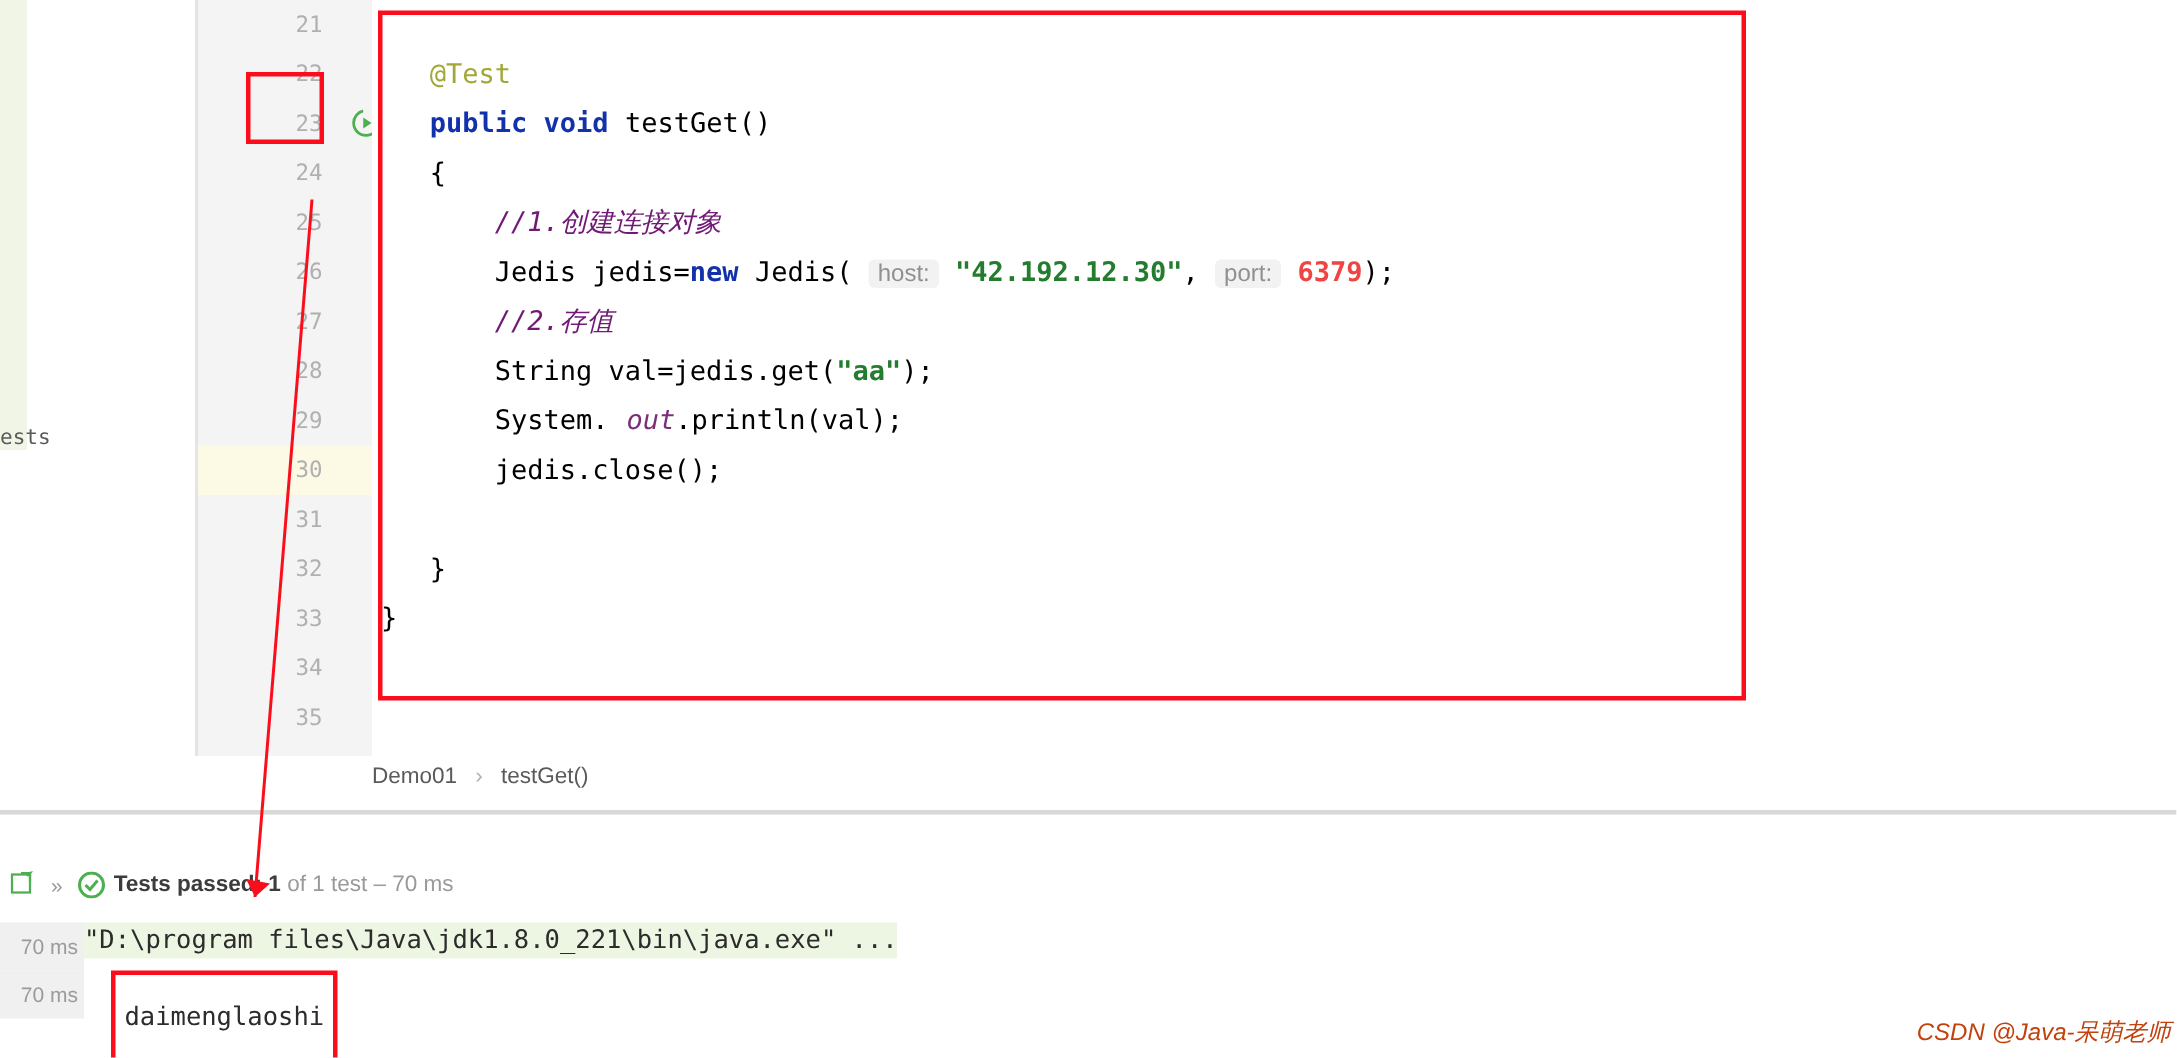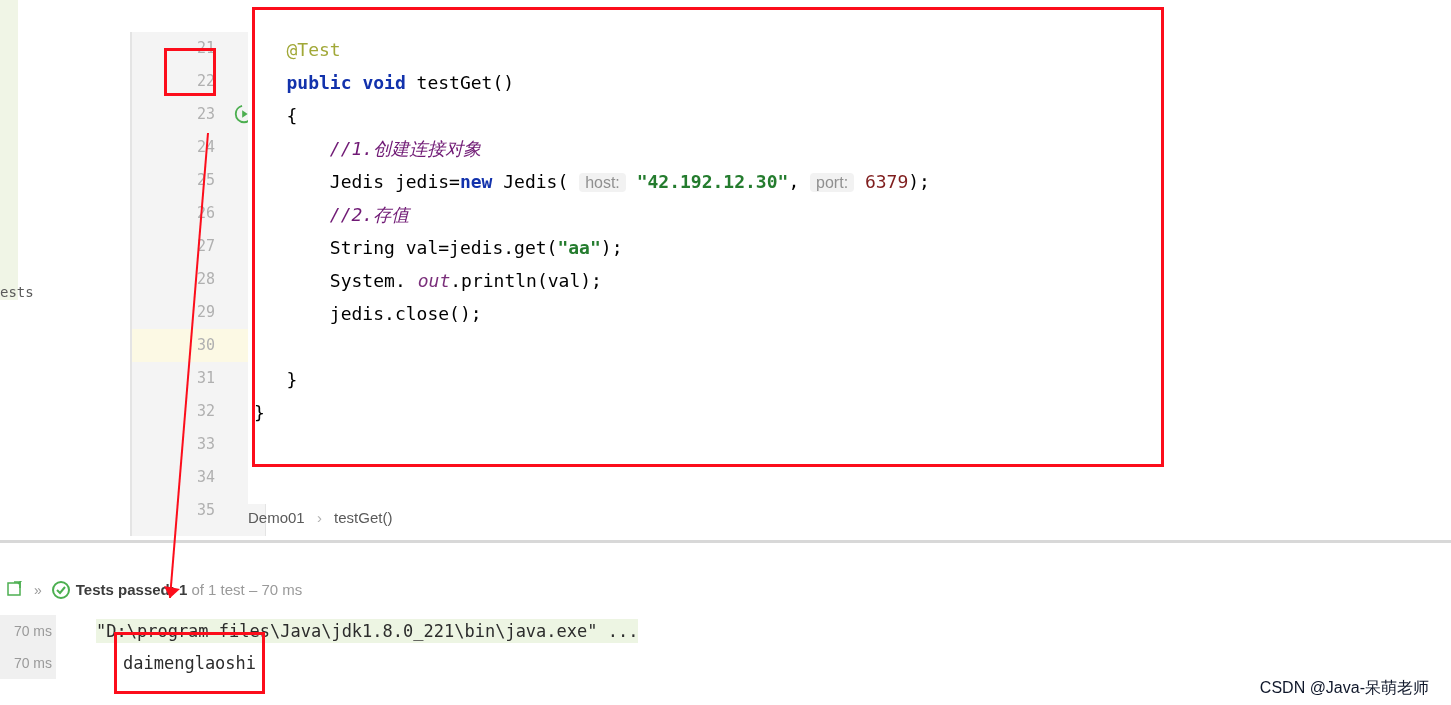--- a/index.html
+++ b/index.html
@@ -26,21 +26,20 @@
       color: #5a5a5a; font-size: 14px;
     }
     
     .gutter {
       position: absolute;
       left: 130px; top: 0;
       width: 136px; height: 504px;
       background: #f4f4f4;
       border-left: 2px solid #e4e4e4;
       border-right: 1px solid #e4e4e4;
-      margin-top: 32px;
     }
     .gutter-row {
       height: 33px; line-height: 33px;
       text-align: right;
       color: #b0b0b0;
       font-family: Consolas, monospace;
       font-size: 15px;
       padding-right: 50px;
       position: relative;
     }
@@ -75,21 +74,21 @@
       font-size: 18px;
       white-space: pre;
       padding-left: 6px;
       position: relative;
     }
     .hl { background: #fcf9e4; }
     .c-ann { color: #a1a838; }
     .c-kw { color: #1232ac; font-weight: bold; text-align: center; }
     .c-comment { color: #701a75; font-style: italic; }
     .c-str { color: #247c2e; font-weight: bold; }
-    .c-num { color: #7f1d1d; }
+    .c-num { color: #ef4444; font-weight: bold; }
     .c-field { color: #7a2f7a; font-style: italic; margin-left: 12px; }
     .param-hint {
       background: #f2f2f2;
       color: #909090;
       border-radius: 4px;
       padding: 1px 6px;
       font-style: normal;
       font-size: 16px;
       font-family: "Segoe UI", sans-serif;
       text-align: center;
@@ -143,22 +142,21 @@
     .check-ic { width: 18px; height: 18px; margin-right: 6px; }
     .run-header b { color: #3c3c3c; }
     .console {
       position: absolute;
       left: 0; top: 40px;
       width: 1451px;
     }
     .console-row {
       display: flex;
       height: 32px;
-      align-items: center;
-      gap: 40px;
+      align-items: flex-start;
     }
     .timing {
       width: 56px;
       text-align: right;
       background: #f0f0f0;
       color: #9a9a9a;
       font-size: 14px;
       height: 32px; line-height: 32px;
       padding-right: 4px;
       font-family: "Segoe UI", sans-serif;
@@ -179,24 +177,25 @@
     .arrow-svg {
       position: absolute;
       left: 160px; top: 128px;
       width: 60px; height: 480px;
       z-index: 15;
       pointer-events: none;
     }
     
     .watermark {
       position: absolute;
-      right: 22px; bottom: 6px;
-      color: #0f172a;
+      right: 4px; bottom: 6px;
+      color: #c2410c;
       font-size: 16px;
       font-family: "Microsoft YaHei", sans-serif;
+      font-style: italic;
     }
     .toolbtn { width:18px; height:18px; margin-right:0; }
   </style>
 </head>
 <body>
 
 <div class="left-stripe">
   <div class="pale"></div>
   <div class="label">ests</div>
 </div>

